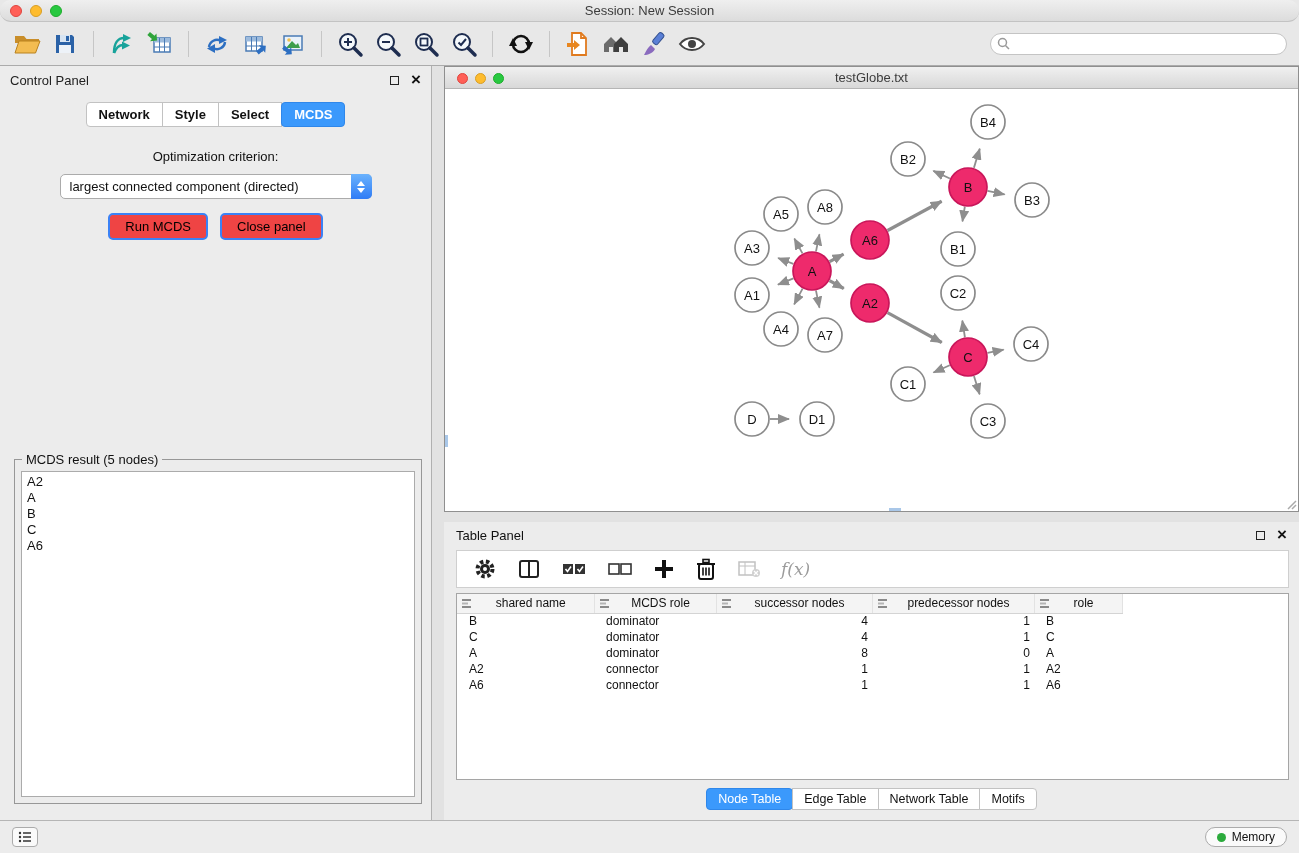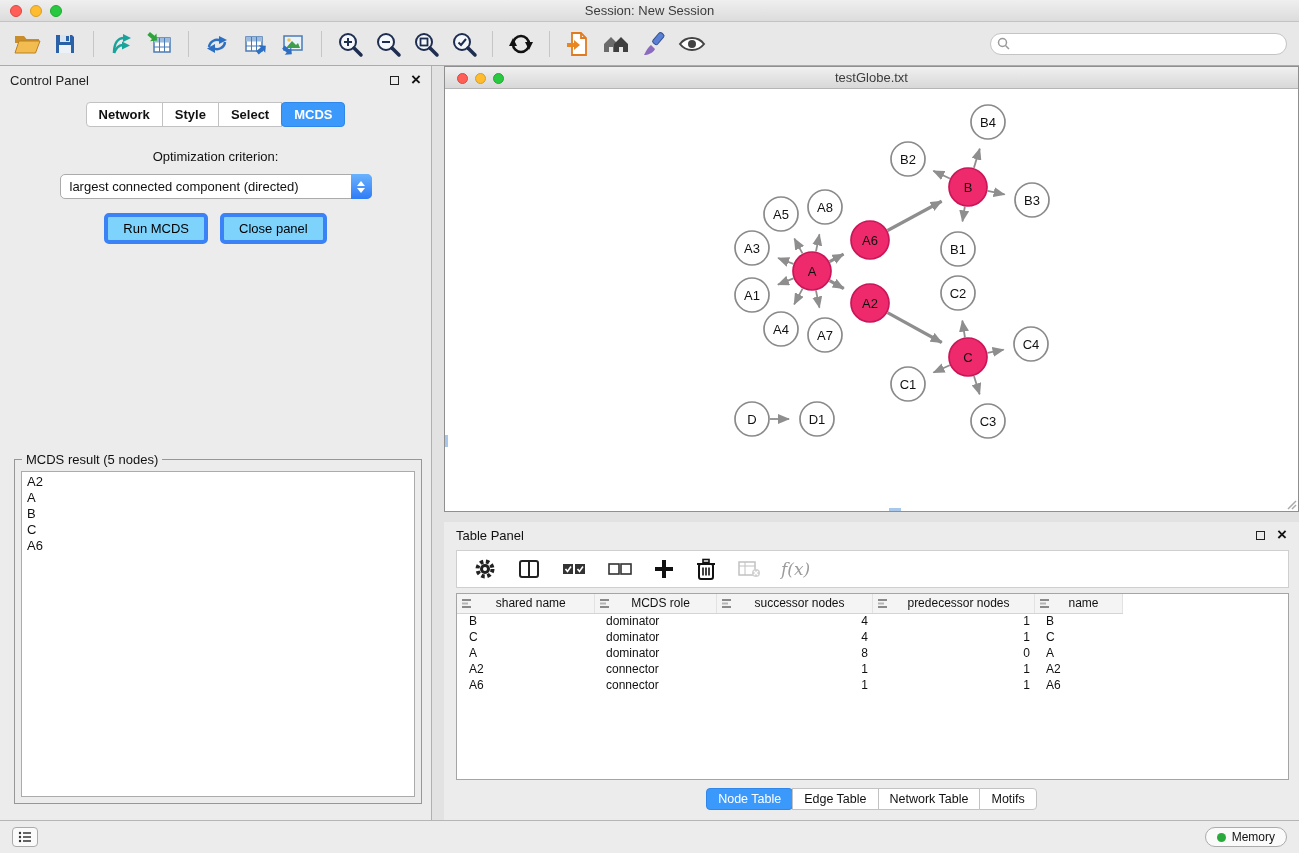--- a/index.html
+++ b/index.html
@@ -3,21 +3,21 @@
 <meta charset="utf-8">
 <style>
   * { box-sizing: border-box; margin: 0; padding: 0; }
   html,body { width:1299px; height:853px; }
   body { font-family:"Liberation Sans", sans-serif; font-size:13px; color:#111;
          background:#E8E8E8; overflow:hidden; position:relative; }
 
   
   .titlebar { height:22px; background:linear-gradient(#EFEFEF,#DCDCDC);
               border-bottom:1px solid #C3C3C3; position:relative;
-              display:flex; align-items:center; justify-content:center; }
+              display:flex; align-items:center; justify-content:center;border-radius:11px; }
   .traffic { position:absolute; left:10px; top:5px; display:flex; gap:8px; }
   .tl { width:12px; height:12px; border-radius:50%; display:inline-block; }
   .tl.red    { background:#FF5F57; border:1px solid #E0443E; }
   .tl.yellow { background:#FEBC2E; border:1px solid #D89E24; }
   .tl.green  { background:#28C840; border:1px solid #1DAD2B; }
   .titlebar .title { font-size:13px; color:#3C3C3C; }
 
   
   .toolbar { height:44px; background:#E8E8E8; border-bottom:1px solid #ABABAB;
              display:flex; align-items:center; padding:0 10px; gap:4px; }
@@ -54,21 +54,21 @@
                 border:1px solid #ABABAB; border-radius:5px; display:flex; align-items:center;
                 position:relative; padding-left:9px; font-size:13px; cursor:pointer; }
   .opt-stepper { position:absolute; right:-1px; top:-1px; bottom:-1px; width:21px;
                  background:linear-gradient(#6AB2FD,#2F7CF6); border-radius:0 5px 5px 0;
                  display:flex; flex-direction:column; align-items:center; justify-content:center; gap:2px; }
   .arr-up { width:0; height:0; border-left:4px solid transparent; border-right:4px solid transparent;
             border-bottom:5px solid #FFF; }
   .arr-dn { width:0; height:0; border-left:4px solid transparent; border-right:4px solid transparent;
             border-top:5px solid #FFF; }
   .cp-buttons { display:flex; justify-content:center; gap:12px; margin-top:14px; }
-  .cp-btn { padding:4px 15px; background:#7dd3fc; border:4px solid #3b82f6; border-radius:5px;
+  .cp-btn { padding:4px 15px; background:#ef4444; border:2px solid #3b82f6; border-radius:5px;
             font-size:13px; cursor:pointer; }
   .cp-spacer { flex:1; }
   .result-group { margin:0 9px 16px 14px; border:1px solid #979797; position:relative;
                   height:345px; padding:11px 6px 6px; flex:0 0 auto; }
   .result-legend { position:absolute; top:-8px; left:7px; background:#ECECEC; padding:0 4px; font-size:13px; }
   .result-list { background:#FFF; border:1px solid #ABABAB; height:100%; overflow:auto;
                  padding:2px 5px; font-size:13px; }
   .result-item { line-height:16px; }
 
   
@@ -549,21 +549,21 @@
                     <span class="th-label">predecessor nodes</span>
                   </span>
                 </th>
                 <th style="width: 88px;">
                   <span class="th-inner">
                     <svg width="11" height="11" viewBox="0 0 11 11">
                       <rect x="1" y="1" width="9" height="2" fill="#8A8A8A"></rect>
                       <rect x="1" y="4.5" width="6" height="2" fill="#B5B5B5"></rect>
                       <rect x="1" y="8" width="9" height="2" fill="#8A8A8A"></rect>
                     </svg>
-                    <span class="th-label">name</span>
+                    <span class="th-label">role</span>
                   </span>
                 </th>
               </tr>
             </thead>
           <tbody id="tbody">
               <tr>
                 <td>B</td>
                 <td>dominator</td>
                 <td class="num">4</td>
                 <td class="num2">1</td>

